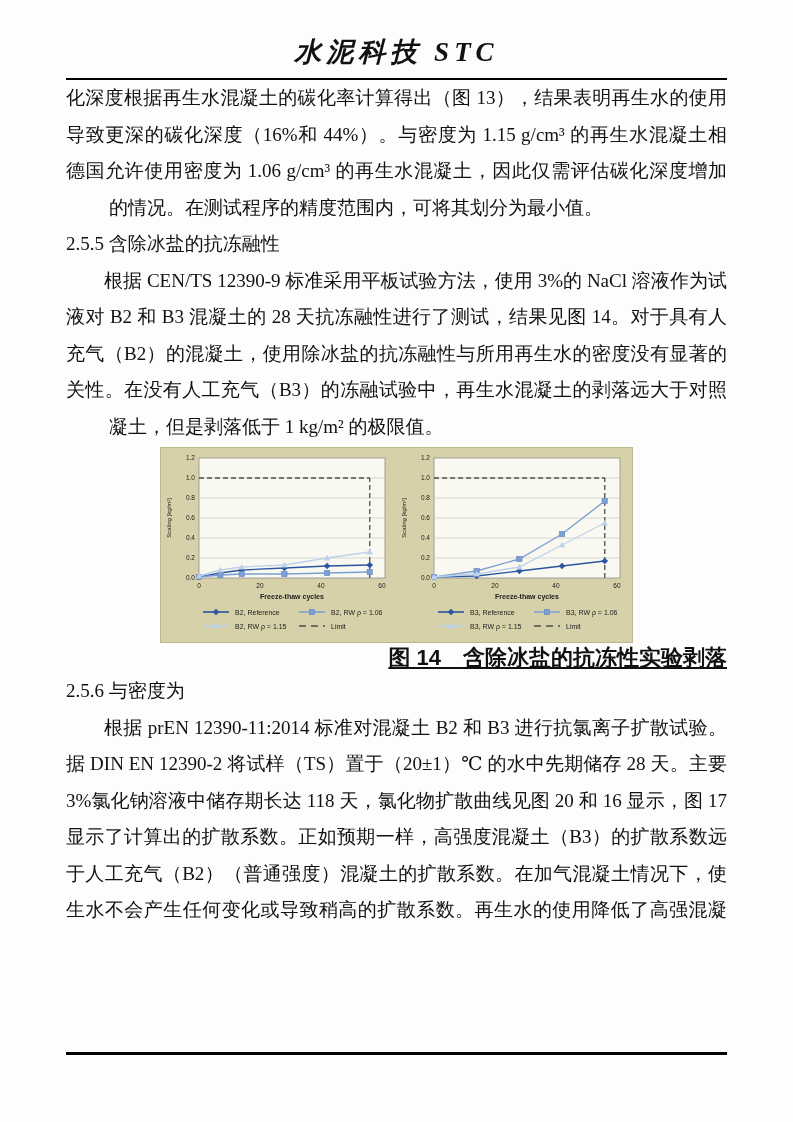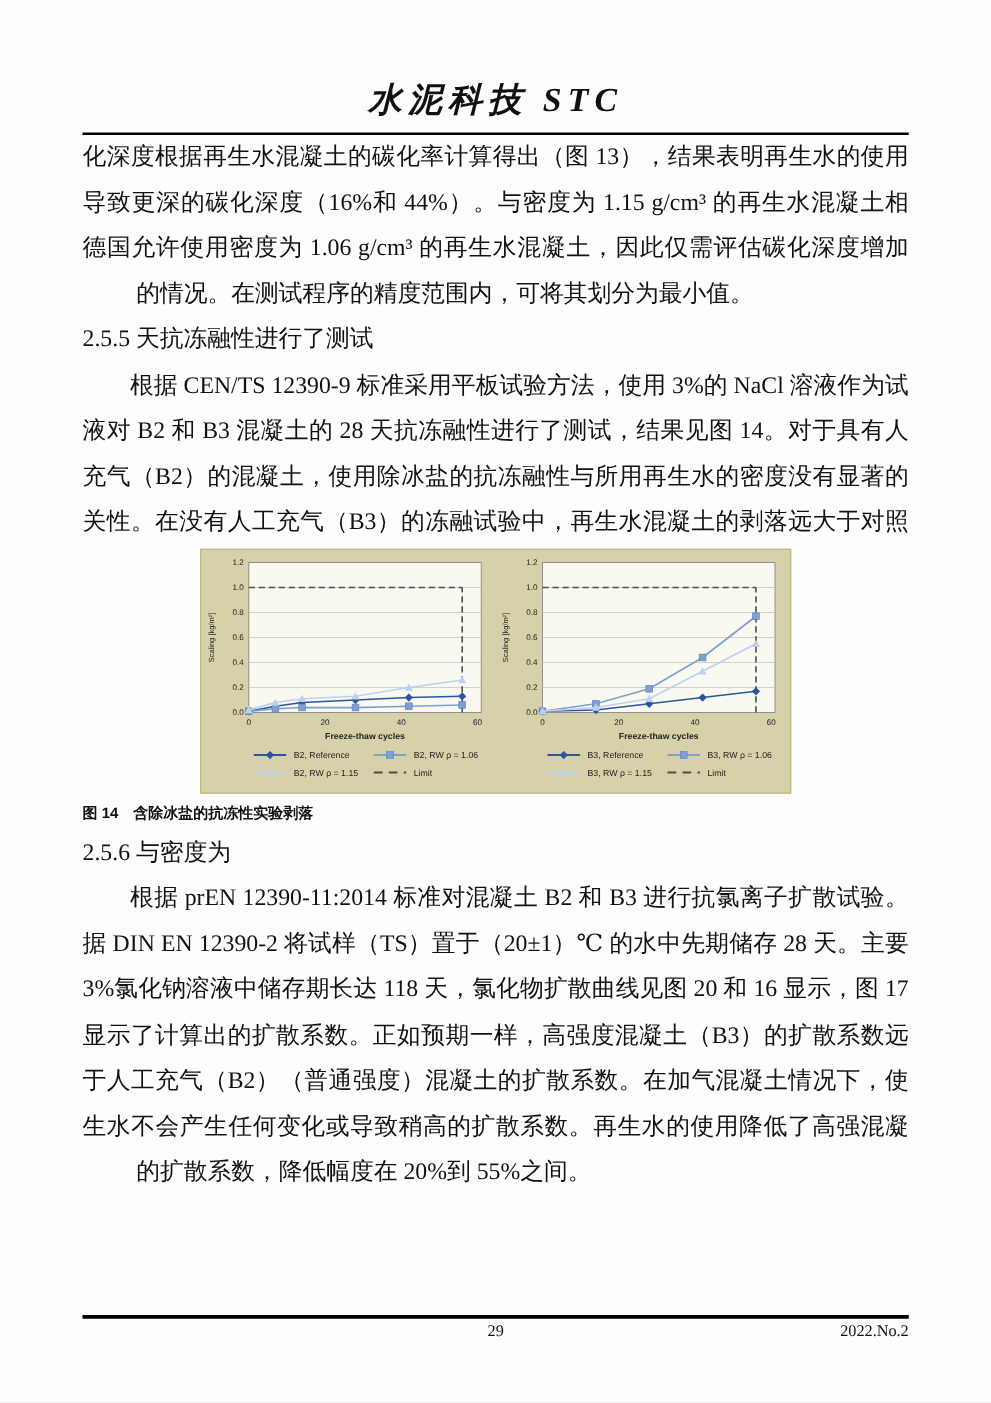--- a/index.html
+++ b/index.html
@@ -3,21 +3,21 @@
 <meta charset="utf-8">
 <style>
   html,body{margin:0;padding:0;background:#e8e8e8;}
   .page{
     position:relative;width:793px;height:1122px;background:#fdfdfc;
     margin:0 auto;overflow:hidden;
     font-family:"Liberation Serif","DejaVu Serif",serif;color:#111;
   }
   .content{position:absolute;left:66px;top:0;width:661px;}
   .journal-header{
-    height:108px;display:flex;align-items:flex-end;justify-content:center;
+    height:80px;display:flex;align-items:flex-end;justify-content:center;
     border-bottom:2px solid #000;box-sizing:border-box;padding-bottom:8px;
   }
   .journal-title{
     font-size:27px;font-weight:bold;font-style:italic;letter-spacing:5px;
     font-family:"Liberation Serif","DejaVu Serif",serif;
   }
   .tline{
     height:36.5px;line-height:36.5px;font-size:19px;overflow:hidden;
     text-align:justify;text-align-last:justify;white-space:normal;
   }
@@ -27,22 +27,22 @@
     height:36.5px;line-height:36.5px;font-size:19px;text-align:left;
   }
   .figure-wrap{margin:2px 0 0 0;}
   .figure-panel{
     width:473px;height:196px;margin:0 auto;background:#d6d1a8;
     border:1px solid #bcb78f;box-sizing:border-box;
     display:flex;justify-content:space-between;align-items:flex-start;
     padding:4px 2px;
   }
   .figure-caption{
-    text-align:left;font-family:"Liberation Sans","DejaVu Sans",sans-serif;
-    font-weight:bold;font-size:12px;height:30px;line-height:30px;
+    text-align:right;font-family:"Liberation Sans","DejaVu Sans",sans-serif;
+    font-weight:bold;font-size:22px;height:30px;line-height:30px;text-decoration:underline;
   }
   .footer-rule{position:absolute;left:66px;right:66px;top:1052px;height:2.5px;background:#000;}
   .footer-row{
     position:absolute;left:66px;right:66px;top:1057px;height:18px;
     font-size:13px;font-family:"Liberation Serif","DejaVu Serif",serif;
   }
   .footer-page{position:absolute;left:0;right:0;text-align:center;}
   .footer-issue{position:absolute;right:0;}
   svg text{font-family:"Liberation Sans","DejaVu Sans",sans-serif;}
 </style>
@@ -56,27 +56,28 @@
       <span class="journal-title">水泥科技 STC</span>
     </div>
 
     <div class="para">
         <div class="tline">化深度根据再生水混凝土的碳化率计算得出（图 13），结果表明再生水的使用会</div>
         <div class="tline">导致更深的碳化深度（16%和 44%）。与密度为 1.15 g/cm³ 的再生水混凝土相比，</div>
         <div class="tline">德国允许使用密度为 1.06 g/cm³ 的再生水混凝土，因此仅需评估碳化深度增加 16%</div>
         <div class="tline tlast">的情况。在测试程序的精度范围内，可将其划分为最小值。</div>
       </div>
 
-    <div class="heading">2.5.5 天抗冻融性进行了测试</div>
+    <div class="heading">2.5.5 含除冰盐的抗冻融性</div>
 
     <div class="para">
         <div class="tline tindent">根据 CEN/TS 12390-9 标准采用平板试验方法，使用 3%的 NaCl 溶液作为试验</div>
         <div class="tline">液对 B2 和 B3 混凝土的 28 天抗冻融性进行了测试，结果见图 14。对于具有人工</div>
         <div class="tline">充气（B2）的混凝土，使用除冰盐的抗冻融性与所用再生水的密度没有显著的相</div>
         <div class="tline">关性。在没有人工充气（B3）的冻融试验中，再生水混凝土的剥落远大于对照混</div>
+        <div class="tline tlast">凝土，但是剥落低于 1 kg/m² 的极限值。</div>
       </div>
 
     <div class="figure-wrap">
       <div class="figure-panel">
         <svg width="232" height="186" viewBox="0 0 232 186">
             <rect x="36" y="6" width="186" height="120" fill="#faf9f1" stroke="#8f8f8f" stroke-width="0.8"></rect>
             <line x1="36" y1="106" x2="222" y2="106" stroke="#c2c2c2" stroke-width="0.6"></line>
             <line x1="36" y1="86" x2="222" y2="86" stroke="#c2c2c2" stroke-width="0.6"></line>
             <line x1="36" y1="66" x2="222" y2="66" stroke="#c2c2c2" stroke-width="0.6"></line>
             <line x1="36" y1="45.999999999999986" x2="222" y2="45.999999999999986" stroke="#c2c2c2" stroke-width="0.6"></line>
@@ -187,23 +188,18 @@
 
     <div class="heading">2.5.6 与密度为</div>
 
     <div class="para">
         <div class="tline tindent">根据 prEN 12390-11:2014 标准对混凝土 B2 和 B3 进行抗氯离子扩散试验。根</div>
         <div class="tline">据 DIN EN 12390-2 将试样（TS）置于（20±1）℃ 的水中先期储存 28 天。主要在</div>
         <div class="tline">3%氯化钠溶液中储存期长达 118 天，氯化物扩散曲线见图 20 和 16 显示，图 17</div>
         <div class="tline">显示了计算出的扩散系数。正如预期一样，高强度混凝土（B3）的扩散系数远低</div>
         <div class="tline">于人工充气（B2）（普通强度）混凝土的扩散系数。在加气混凝土情况下，使用再</div>
         <div class="tline">生水不会产生任何变化或导致稍高的扩散系数。再生水的使用降低了高强混凝土</div>
-        <div class="tline tlast">的扩散系数，降低幅度在 20%到 55%之间。</div>
       </div>
 
   </div>
 
   <div class="footer-rule"></div>
-  <div class="footer-row">
-    <span class="footer-page">29</span>
-    <span class="footer-issue">2022.No.2</span>
-  </div>
 </div>
 
 </body></html>

